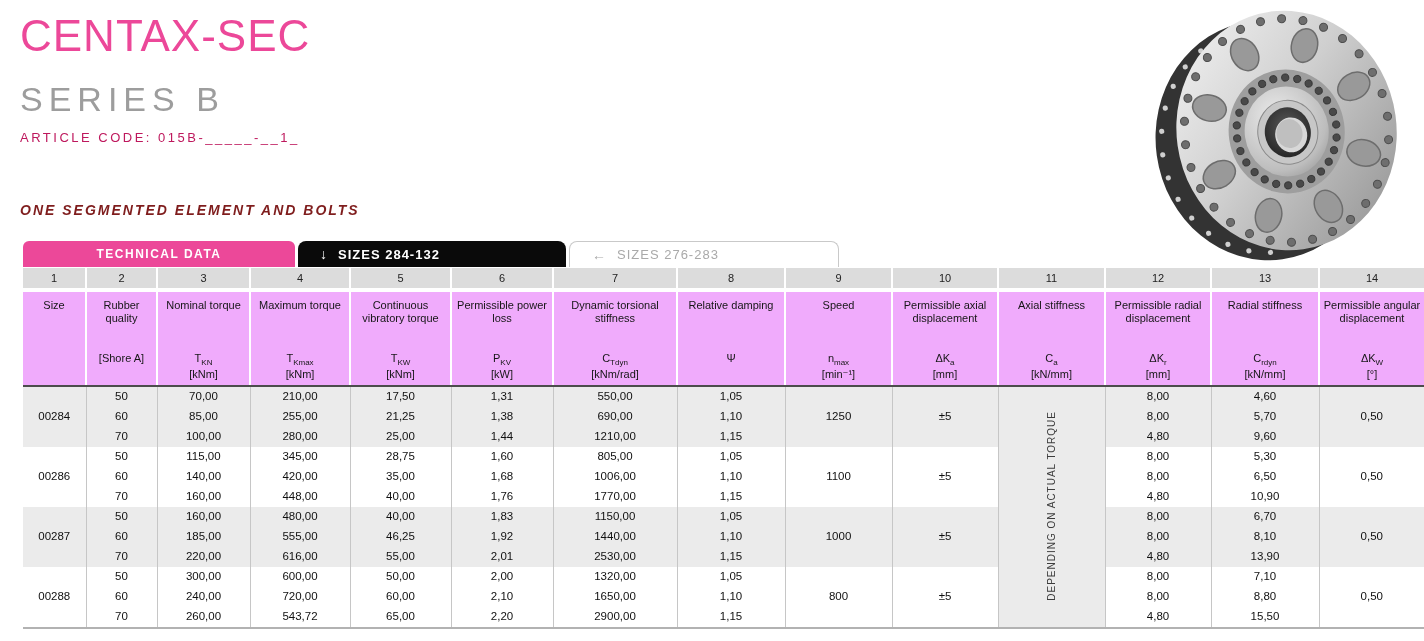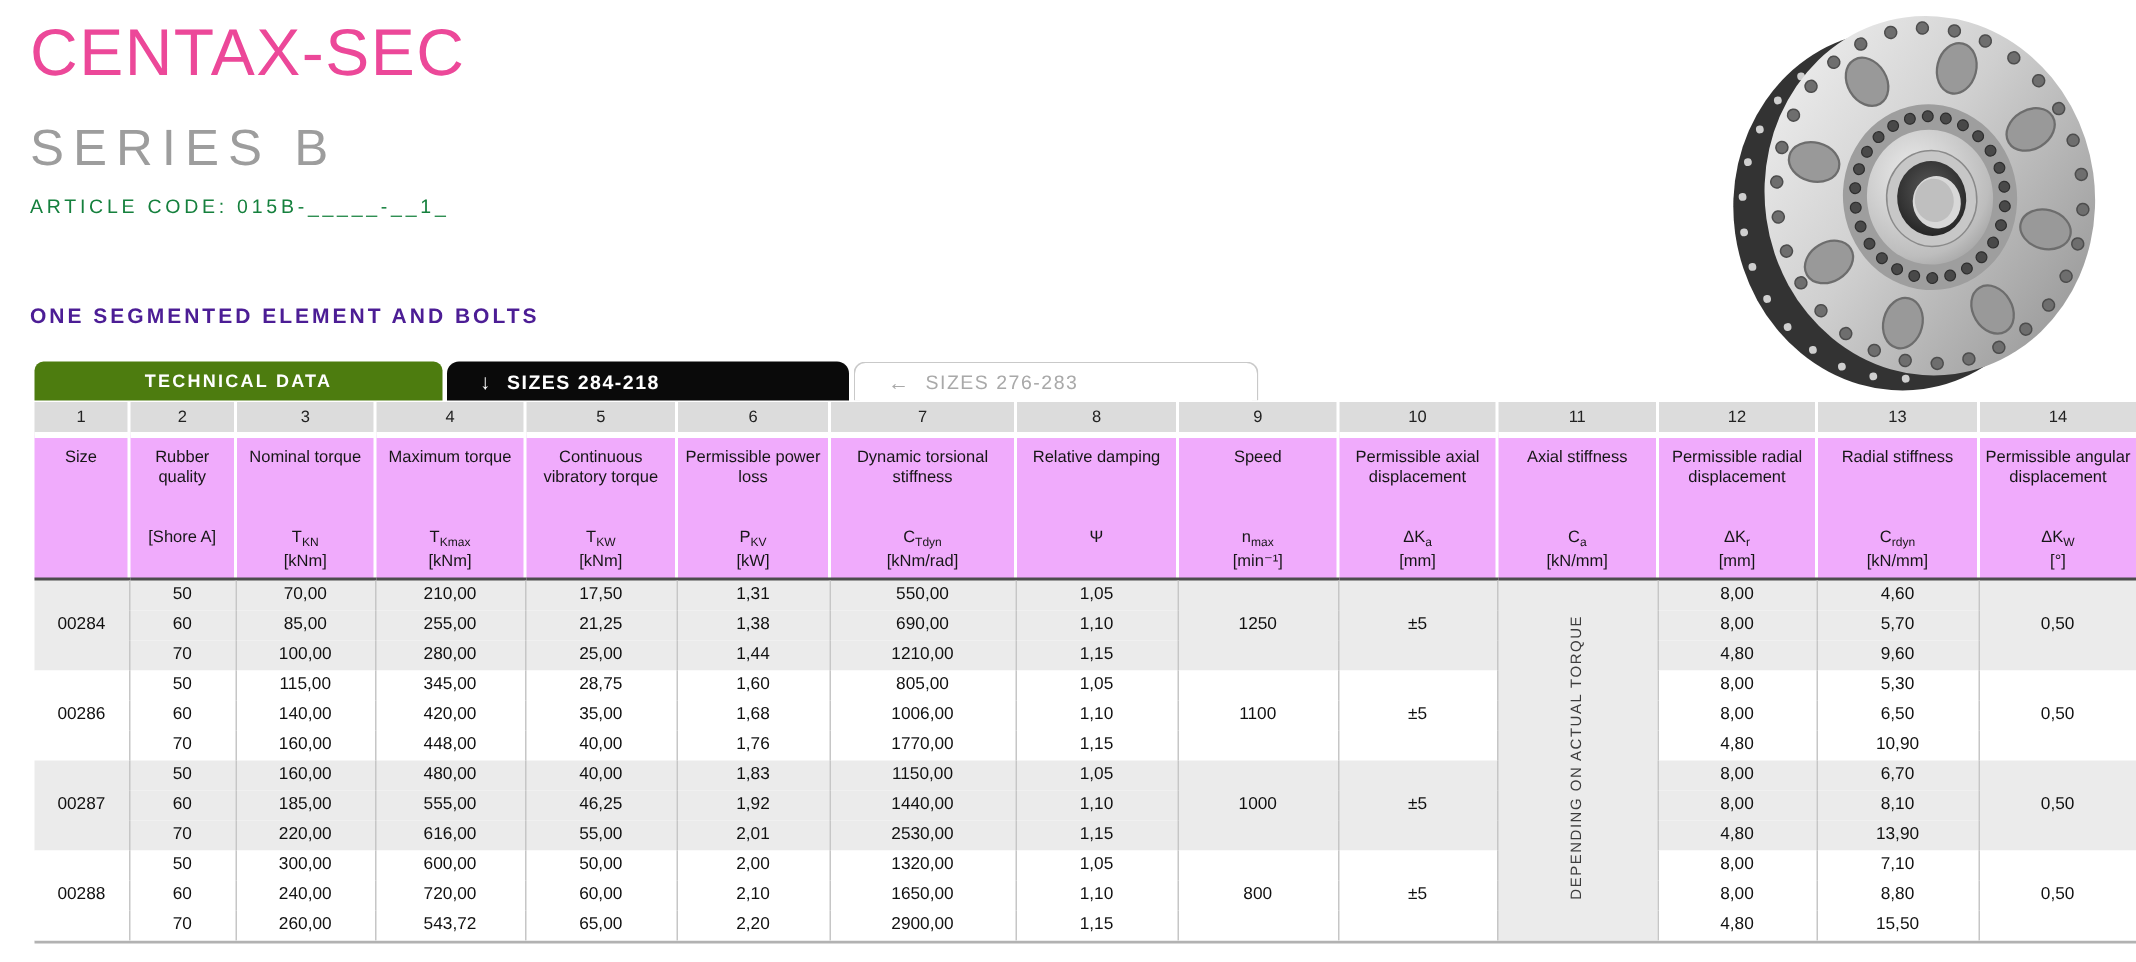--- a/index.html
+++ b/index.html
@@ -2,23 +2,23 @@
 <html><head>
 <meta charset="utf-8">
 <style>
   html,body{margin:0;padding:0;}
   body{width:1424px;height:641px;position:relative;overflow:hidden;background:#fff;
        font-family:"Liberation Sans","DejaVu Sans",sans-serif;color:#111;}
   
   .brand{position:absolute;left:20px;top:14px;}
   .brand-title{font-size:44px;letter-spacing:1px;color:#ec4899;line-height:1;}
   .brand-subtitle{font-size:34px;letter-spacing:6px;color:#9d9d9d;line-height:1;margin-top:24px;}
-  .brand-code{font-size:13px;letter-spacing:2.5px;color:#15803d;margin-top:14px;}
+  .brand-code{font-size:13px;letter-spacing:2.5px;color:#be185d;margin-top:14px;}
   .section-heading{position:absolute;left:20px;top:202px;font-size:14px;font-weight:bold;
-       letter-spacing:2px;color:#4c1d95;}
+       letter-spacing:2px;color:#7f1d1d;font-style:italic;}
   
   .product{position:absolute;left:1146px;top:2px;width:274px;height:264px;}
   
   .tabs{position:absolute;left:23px;top:241px;height:26px;display:flex;}
   .tab{height:26px;box-sizing:border-box;display:flex;align-items:center;cursor:pointer;}
   .tab-green{width:272px;justify-content:center;background:#4fb235;color:#fff;font-weight:bold;
        font-size:12px;letter-spacing:1.5px;border-radius:6px 6px 0 0;margin-right:3px;}
   .tab-black{width:268px;background:#0a0a0a;color:#fff;font-weight:bold;font-size:13px;
        letter-spacing:1px;padding-left:22px;border-radius:8px 8px 0 0;margin-right:3px;}
   .tab-white{width:270px;background:#fff;color:#a9a9a9;font-size:13px;letter-spacing:1px;
@@ -170,26 +170,26 @@
       <ellipse cx="141" cy="130" rx="42" ry="45" fill="url(#hubG)"></ellipse>
       <ellipse cx="142" cy="131" rx="30" ry="32" fill="#c7c7c7" stroke="#8a8a8a" stroke-width="1"></ellipse>
       <ellipse cx="142" cy="131" rx="23" ry="25" fill="url(#boreG)"></ellipse>
       <ellipse cx="145" cy="134" rx="16" ry="17.5" fill="#d8d8d8"></ellipse>
       <ellipse cx="143.5" cy="132.5" rx="13" ry="14.5" fill="#bfbfbf"></ellipse>
     </g>
   </svg>
 </div>
 
 <div class="tabs">
-  <div class="tab tab-green" style="background: #4d7c0f;">
+  <div class="tab tab-green" style="background: #ec4899;">
     <span>TECHNICAL DATA</span>
   </div>
   <div class="tab tab-black" style="background: rgb(10, 10, 10);">
     <span class="arr">↓</span>
-    <span>SIZES 284-218</span>
+    <span>SIZES 284-132</span>
   </div>
   <div class="tab tab-white">
     <span class="arr">←</span>
     <span>SIZES 276-283</span>
   </div>
 </div>
 
 <div class="tablewrap">
 <table>
   <colgroup>

